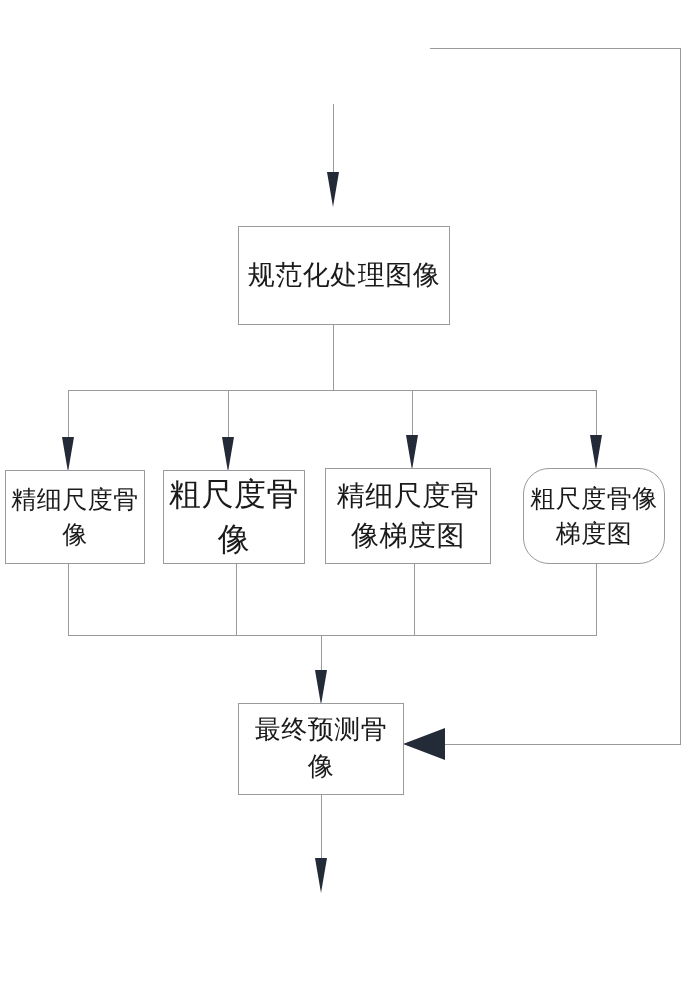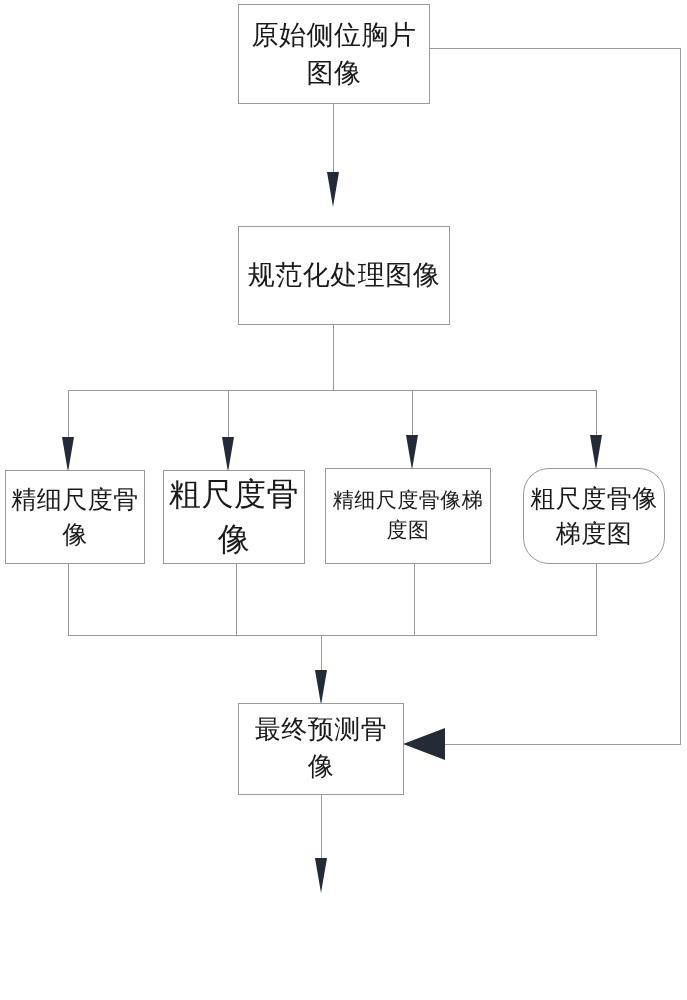--- a/index.html
+++ b/index.html
@@ -35,21 +35,21 @@
     line-height: 1.42;
     letter-spacing: 0.5px;
     padding: 0 4px;
     word-break: break-all;
   }
   
   #n-source      { left: 238px; top: 4px;   width: 192px; height: 100px; font-size: 27px; }
   #n-normalize   { left: 238px; top: 226px; width: 212px; height: 99px;  font-size: 27px; }
   #n-fine-bone   { left: 5px;   top: 470px; width: 140px; height: 94px;  font-size: 25px; }
   #n-coarse-bone { left: 163px; top: 470px; width: 142px; height: 94px;  font-size: 32px; }
-  #n-fine-grad   { left: 325px; top: 468px; width: 166px; height: 96px;  font-size: 21px; justify-content: center; }
+  #n-fine-grad   { left: 325px; top: 468px; width: 166px; height: 96px;  font-size: 28px; justify-content: center; }
   #n-coarse-grad { left: 523px; top: 468px; width: 142px; height: 96px;  font-size: 25px; border-radius: 26px; }
   #n-final-bone  { left: 238px; top: 703px; width: 166px; height: 92px;  font-size: 26px; }
   #n-soft-tissue { left: 235px; top: 893px; width: 166px; height: 97px;  font-size: 26px; }
 
   
   .edge {
     position: absolute;
     background: #9a9a9a;
     z-index: 1;
   }
@@ -107,23 +107,20 @@
   <div class="edge v" style="left:596px; top:564px; height:72px;"></div>
 
   <div class="edge h" style="left:68px; top:635px; width:529px;"></div>
 
   <div class="edge v" style="left:321px; top:635px; height:48px;"></div>
   <div class="arrow down" style="left:315px; top:670px;"></div>
 
   <div class="edge v" style="left:321px; top:795px; height:66px;"></div>
   <div class="arrow down" style="left:315px; top:858px;"></div>
 
-  <div class="node" id="n-source">
-    <span class="label">原始侧位胸片图像</span>
-  </div>
 
   <div class="node" id="n-normalize">
     <span class="label">规范化处理图像</span>
   </div>
 
   <div class="node" id="n-fine-bone">
     <span class="label">精细尺度骨像</span>
   </div>
 
   <div class="node" id="n-coarse-bone">

